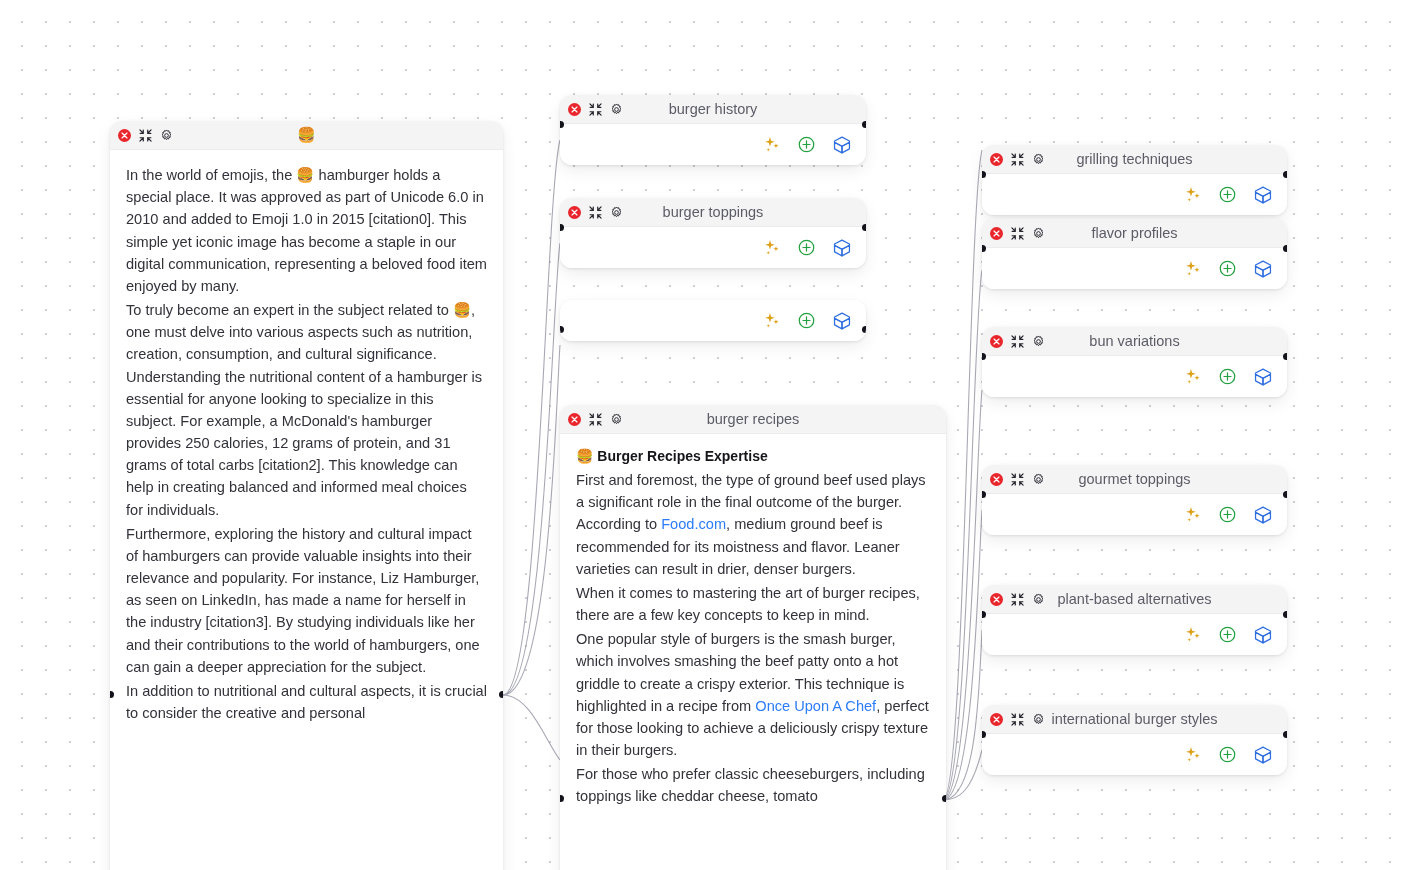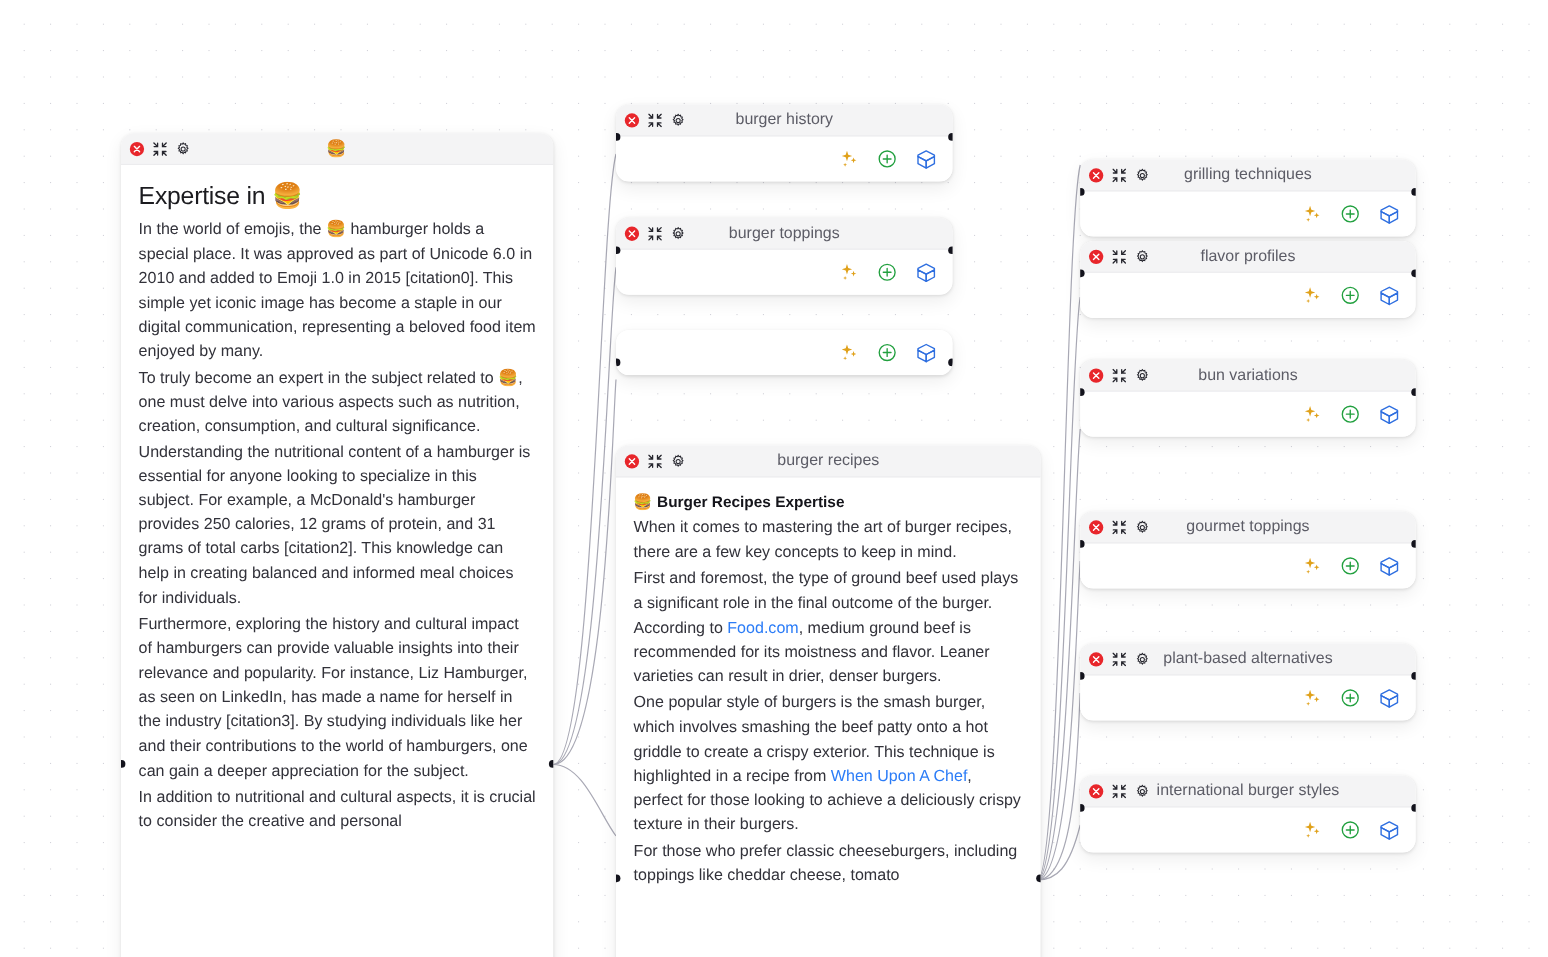--- a/index.html
+++ b/index.html
@@ -136,21 +136,20 @@
         <span class="ic-btn">
           <svg width="13" height="13" viewBox="0 0 16 16" fill="none" stroke="#26262e" stroke-width="1.15">
             <circle cx="8" cy="8" r="2.3"></circle>
             <path d="M8 1.2 L9 2.6 L10.7 2.1 L11 3.9 L12.7 4.3 L12.1 6 L13.4 7.1 L12.1 8.3 L12.7 10 L11 10.4 L10.7 12.2 L9 11.7 L8 13.1 L7 11.7 L5.3 12.2 L5 10.4 L3.3 10 L3.9 8.3 L2.6 7.1 L3.9 6 L3.3 4.3 L5 3.9 L5.3 2.1 L7 2.6 Z"></path>
           </svg>
         </span>
       </div>
       <div class="node-title emoji">🍔</div>
     </div>
     <div class="node-body">
-      <div class="doc-h1">Expertise in 🍔</div>
       <p class="doc-p">In the world of emojis, the 🍔 hamburger holds a special place. It was approved as part of Unicode 6.0 in 2010 and added to Emoji 1.0 in 2015 [citation0]. This simple yet iconic image has become a staple in our digital communication, representing a beloved food item enjoyed by many.</p>
       <p class="doc-p">To truly become an expert in the subject related to 🍔, one must delve into various aspects such as nutrition, creation, consumption, and cultural significance. Understanding the nutritional content of a hamburger is essential for anyone looking to specialize in this subject. For example, a McDonald's hamburger provides 250 calories, 12 grams of protein, and 31 grams of total carbs [citation2]. This knowledge can help in creating balanced and informed meal choices for individuals.</p>
       <p class="doc-p">Furthermore, exploring the history and cultural impact of hamburgers can provide valuable insights into their relevance and popularity. For instance, Liz Hamburger, as seen on LinkedIn, has made a name for herself in the industry [citation3]. By studying individuals like her and their contributions to the world of hamburgers, one can gain a deeper appreciation for the subject.</p>
       <p class="doc-p">In addition to nutritional and cultural aspects, it is crucial to consider the creative and personal</p>
     </div>
     <span class="port" style="left:-3px; top:570px;"></span>
     <span class="port" style="left:389px; top:570px;"></span>
   </div>
 
   <div class="node doc" style="left:560px; top:405px; width:386px; height:506px;">
@@ -173,23 +172,23 @@
           <svg width="13" height="13" viewBox="0 0 16 16" fill="none" stroke="#26262e" stroke-width="1.15">
             <circle cx="8" cy="8" r="2.3"></circle>
             <path d="M8 1.2 L9 2.6 L10.7 2.1 L11 3.9 L12.7 4.3 L12.1 6 L13.4 7.1 L12.1 8.3 L12.7 10 L11 10.4 L10.7 12.2 L9 11.7 L8 13.1 L7 11.7 L5.3 12.2 L5 10.4 L3.3 10 L3.9 8.3 L2.6 7.1 L3.9 6 L3.3 4.3 L5 3.9 L5.3 2.1 L7 2.6 Z"></path>
           </svg>
         </span>
       </div>
       <div class="node-title">burger recipes</div>
     </div>
     <div class="node-body">
       <div class="doc-h2">🍔 Burger Recipes Expertise</div>
+      <p class="doc-p">First and foremost, the type of ground beef used plays a significant role in the final outcome of the burger. According to <a href="#">Food.com</a>, medium ground beef is recommended for its moistness and flavor. Leaner varieties can result in drier, denser burgers.</p>
       <p class="doc-p">When it comes to mastering the art of burger recipes, there are a few key concepts to keep in mind.</p>
-      <p class="doc-p">First and foremost, the type of ground beef used plays a significant role in the final outcome of the burger. According to <a href="#">Food.com</a>, medium ground beef is recommended for its moistness and flavor. Leaner varieties can result in drier, denser burgers.</p>
-      <p class="doc-p">One popular style of burgers is the smash burger, which involves smashing the beef patty onto a hot griddle to create a crispy exterior. This technique is highlighted in a recipe from <a href="#">When Upon A Chef</a>, perfect for those looking to achieve a deliciously crispy texture in their burgers.</p>
+      <p class="doc-p">One popular style of burgers is the smash burger, which involves smashing the beef patty onto a hot griddle to create a crispy exterior. This technique is highlighted in a recipe from <a href="#">Once Upon A Chef</a>, perfect for those looking to achieve a deliciously crispy texture in their burgers.</p>
       <p class="doc-p">For those who prefer classic cheeseburgers, including toppings like cheddar cheese, tomato</p>
     </div>
     <span class="port" style="left:-3px; top:390px;"></span>
     <span class="port" style="left:382px; top:390px;"></span>
   </div>
 
   <div id="small-nodes">
       <div class="node" style="left:560px; top:95px; width:306px;">
         <div class="node-header">
           <div class="hdr-icons">

